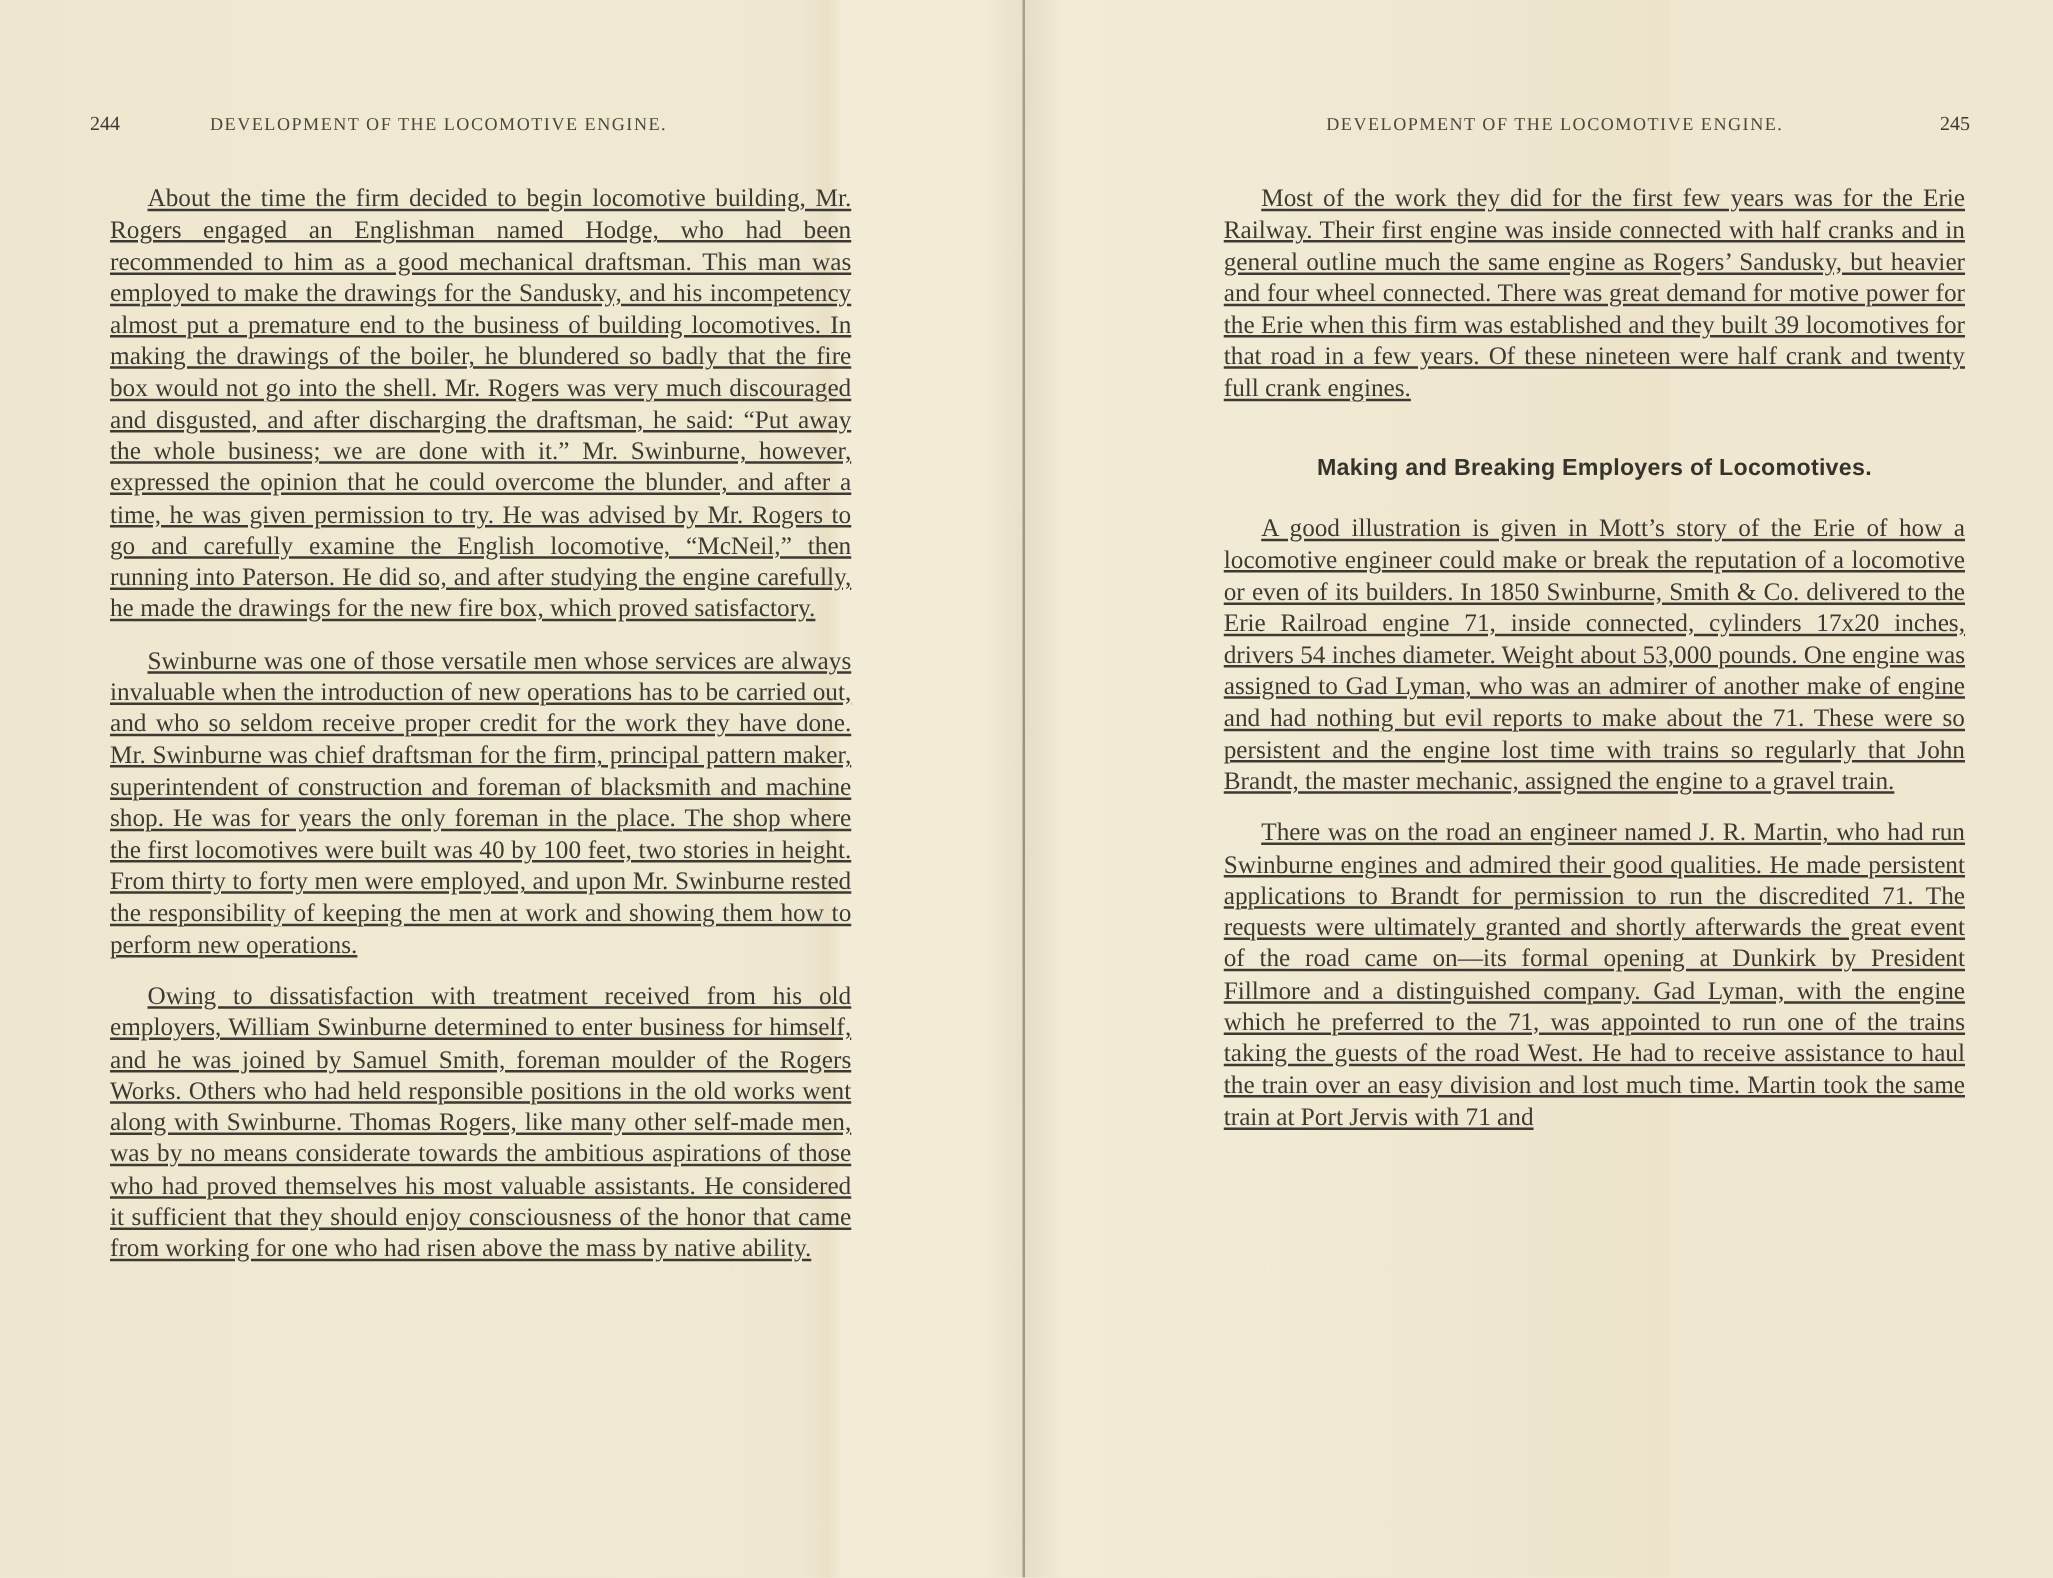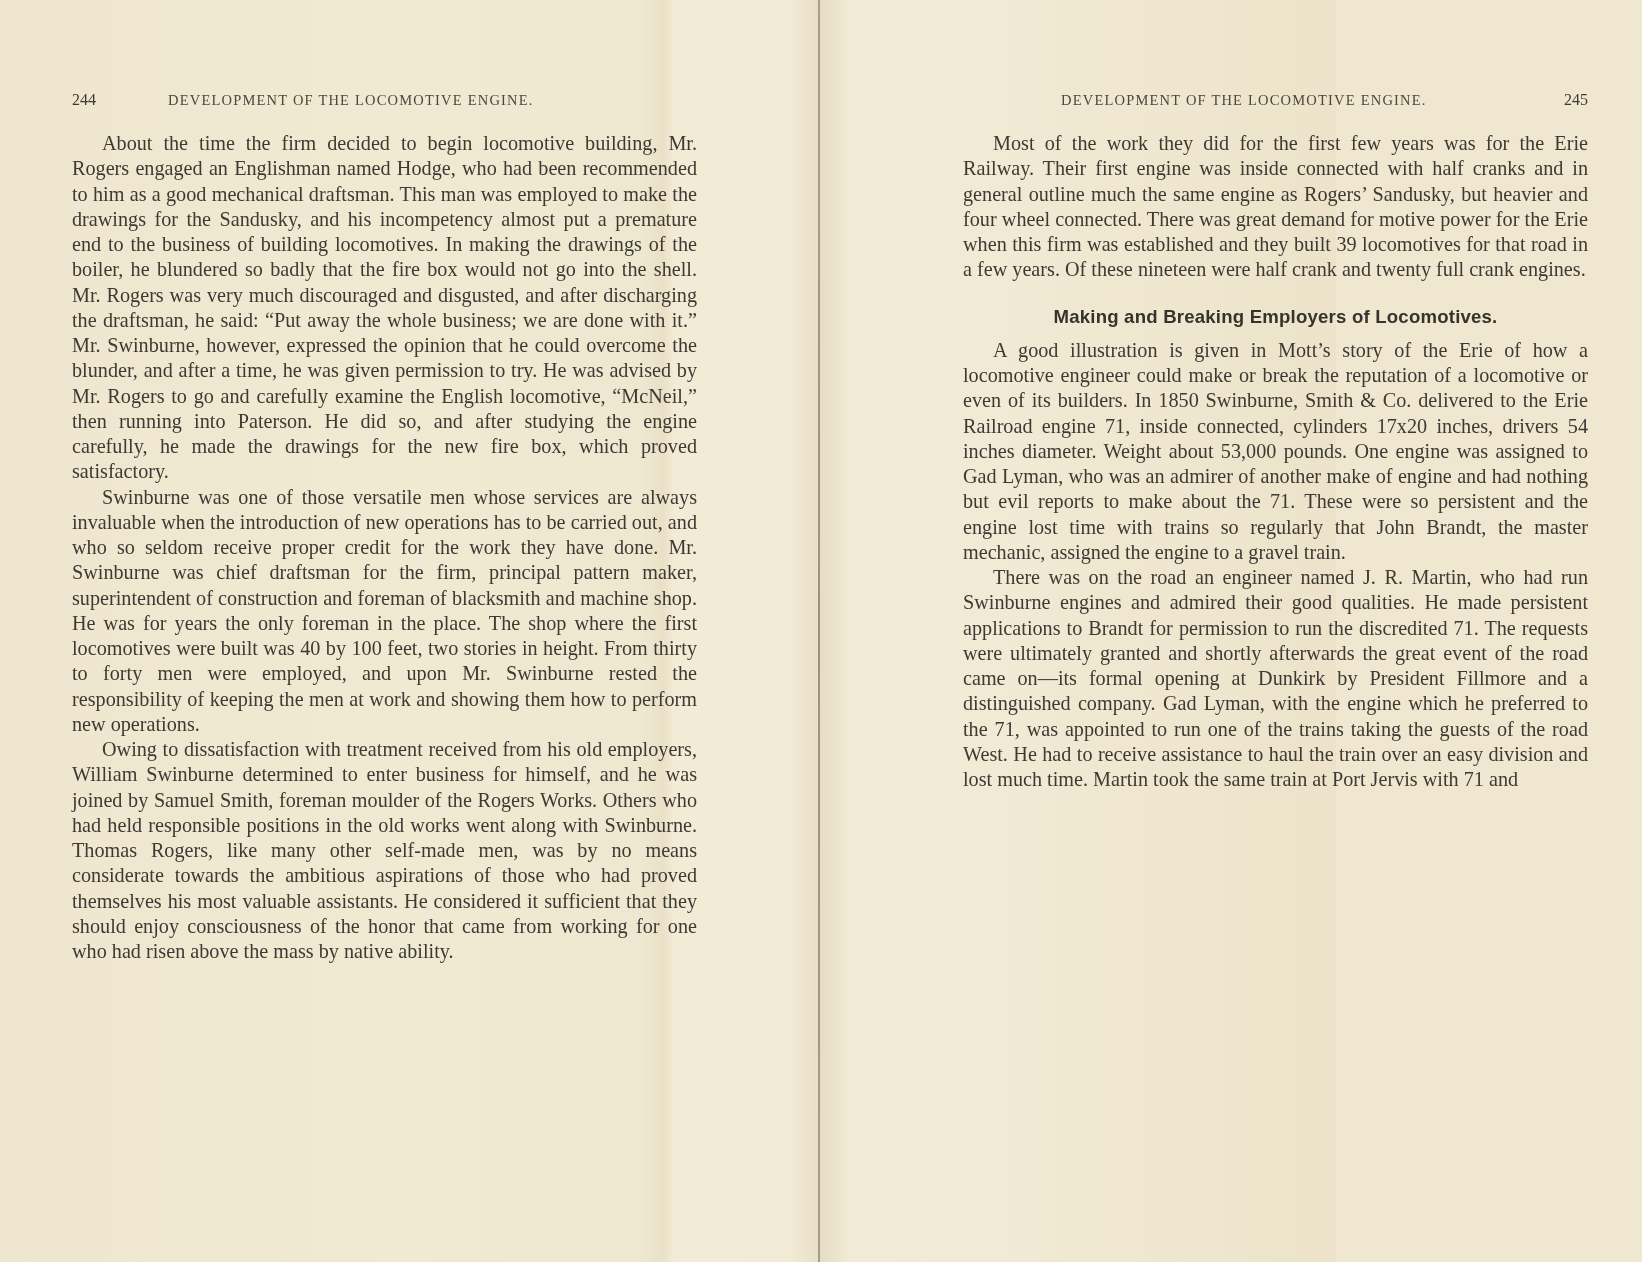--- a/index.html
+++ b/index.html
@@ -30,29 +30,29 @@
   .page.left { left: 72px; width: 625px; }
   .page.right { left: 963px; width: 625px; }
 
   .running-head {
     position: absolute; top: 92px; left: 0; right: 0; height: 20px;
     font-size: 14.5px; letter-spacing: 1.2px; color: #4a473d;
   }
   .running-head .folio { position: absolute; top: -1px; font-size: 16px; letter-spacing: 0; color: #3d3a32; }
   .left .running-head .folio { left: 0; }
   .left .running-head .title { position: absolute; left: 96px; }
-  .right .running-head .folio { right: 0; margin-left: 12px; }
+  .right .running-head .folio { right: 12px; margin-left: 12px; }
   .right .running-head .title { position: absolute; left: 98px; }
 
   .body-text {
     position: absolute; top: 131px; left: 0; width: 625px;
     font-size: 20.2px; line-height: 25.25px;
     text-align: justify; hyphens: none;
   }
-  .body-text p { margin: 0; text-indent: 30px; }
+  .body-text p { margin: 16px; text-indent: 30px; text-decoration: underline; }
   .body-text p.noindent { text-indent: 0; }
   .body-text h3 {
     margin: 0; text-align: center;
     font-family: "Liberation Sans", "DejaVu Sans", sans-serif;
     font-weight: bold; font-size: 18.6px; color: #35332c;
     letter-spacing: 0.2px;
   }
   .left h3 { padding: 21px 0 8px 0; }
   .right h3.first { padding: 30px 0 9px 0; }
   .right h3.second { padding: 21px 0 9px 0; }

